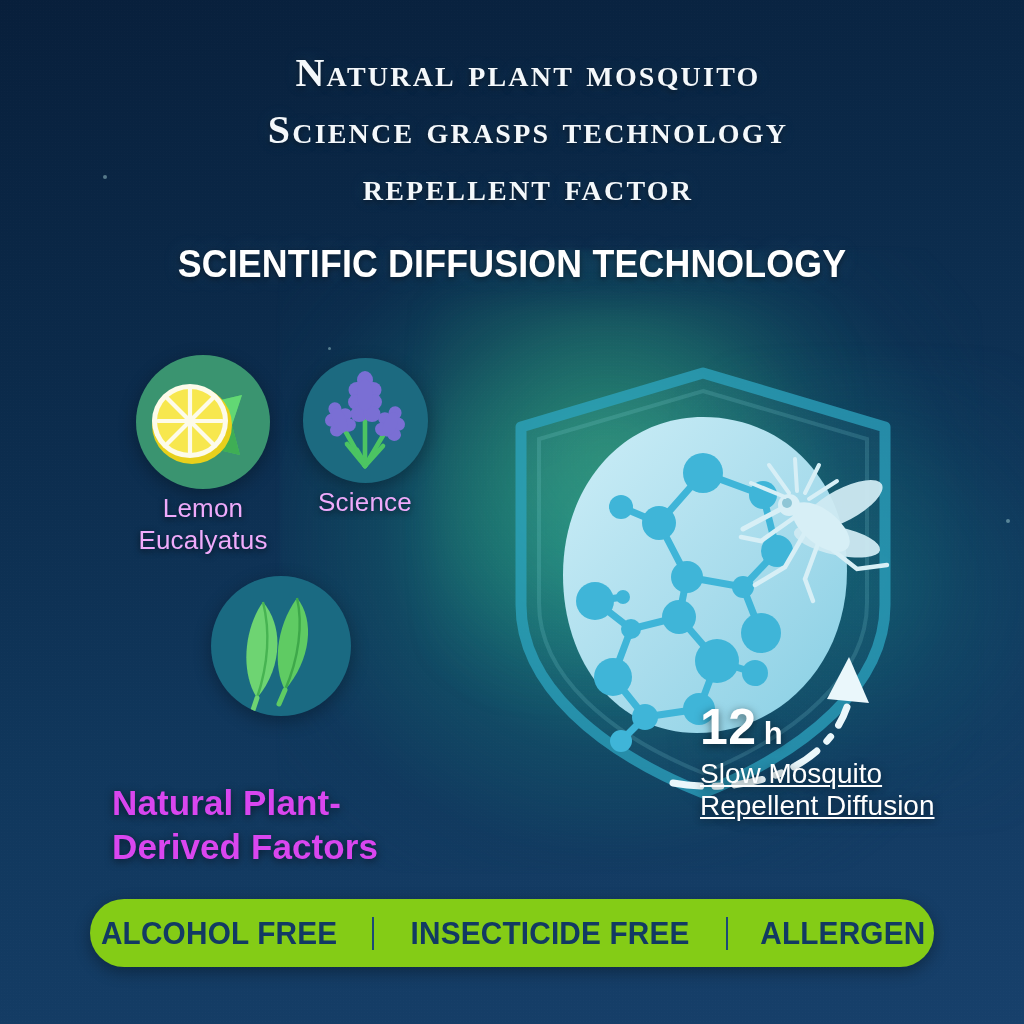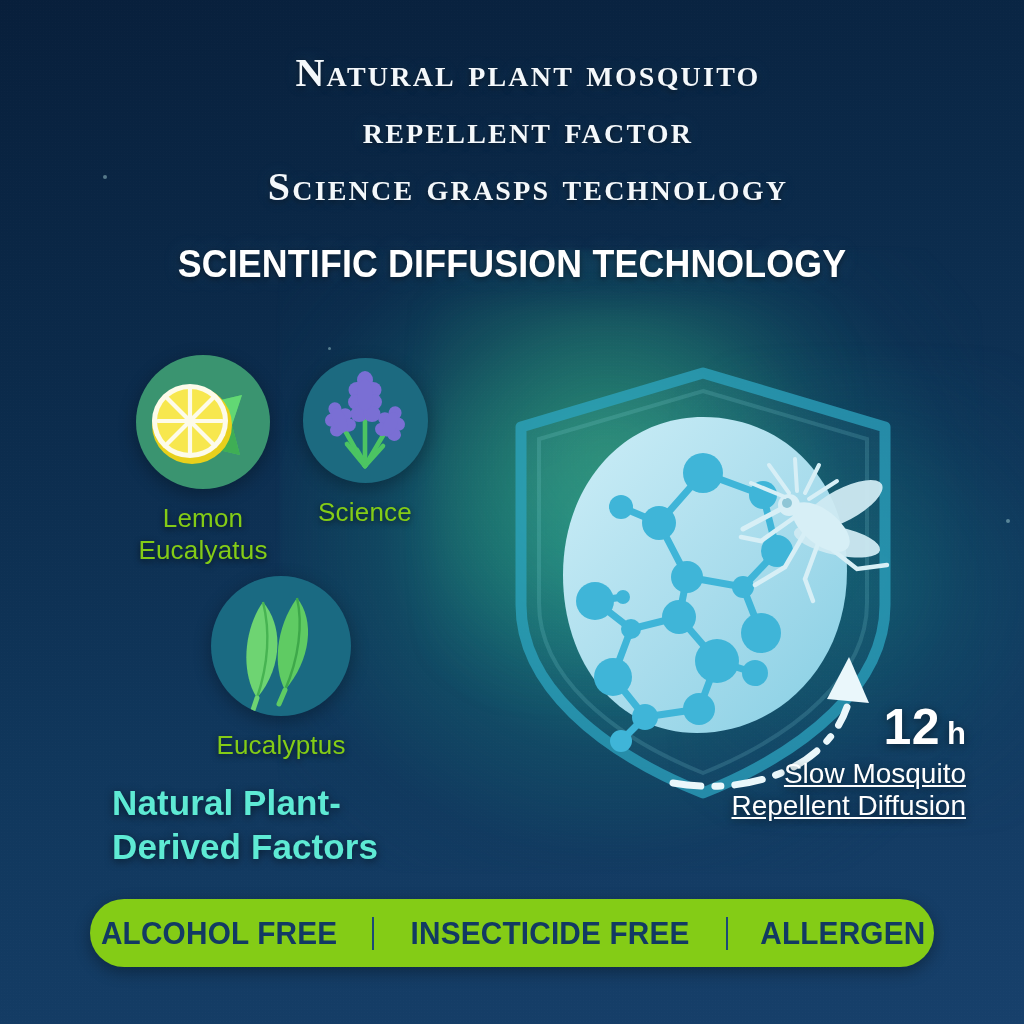--- a/index.html
+++ b/index.html
@@ -120,61 +120,61 @@
     text-align: center;
   }
   .ing-circle {
     position: relative;
     border-radius: 50%;
     margin: 0 auto;
     box-shadow: 0 5px 18px rgba(0,0,0,0.30);
     overflow: hidden;
   }
   .ing-label {
-    margin-top: 13px;
-    color: #84cc16;
+    margin-top: 3px;
+    color: #f0abfc;
     font-size: 26px;
     font-weight: 400;
     line-height: 32px;
     letter-spacing: 0.2px;
     text-shadow: 0 2px 6px rgba(0,0,0,0.62);
     white-space: pre-line;
   }
 
   
   #ing-lemon .ing-circle { width: 134px; height: 134px; background: #3a9470; }
   
   #ing-lavender .ing-circle { width: 125px; height: 125px; background: #1c6a80; }
   
   #ing-eucalyptus .ing-circle { width: 140px; height: 140px; background: #1a6a82; }
 
   
   .natural-text {
     position: absolute;
     left: 112px;
     top: 781px;
-    color: #5eead4;
+    color: #d946ef;
     font-size: 35px;
     font-weight: 700;
     line-height: 44px;
     letter-spacing: 0.1px;
     white-space: pre-line;
     text-shadow: 0 2px 8px rgba(0,0,0,0.55);
   }
 
   
   .shield-group { position: absolute; left: 455px; top: 355px; }
 
   
   .duration {
     position: absolute;
     left: 700px;
     top: 700px;
     width: 266px;
-    text-align: right;
+    text-align: left;
     color: #ffffff;
     text-shadow: 0 2px 8px rgba(0,0,0,0.5);
   }
   .duration-value {
     font-size: 50px;
     font-weight: 700;
     line-height: 54px;
     letter-spacing: 0.5px;
   }
   .duration-unit {
@@ -231,22 +231,22 @@
   <div class="bg-glow-teal"></div>
   <div class="bg-glow-green"></div>
   <div class="bg-glow-right"></div>
   <div class="speck" style="left:103px;top:175px;width:4px;height:4px;"></div>
   <div class="speck" style="left:1006px;top:519px;width:4px;height:4px;"></div>
   <div class="speck" style="left:328px;top:347px;width:3px;height:3px;"></div>
   <div class="bg-noise"></div>
 
   <div class="headline">
     <span class="hl-line">Natural plant mosquito</span>
+    <span class="hl-line">Science grasps technology</span>
     <span class="hl-line">repellent factor</span>
-    <span class="hl-line">Science grasps technology</span>
   </div>
 
   <div class="subtitle">SCIENTIFIC DIFFUSION TECHNOLOGY</div>
 
   <div class="ingredients">
 
     <div class="ing" id="ing-lemon" style="left:106px;top:355px;width:194px;">
       <div class="ing-circle">
         <svg viewBox="0 0 134 134" width="134" height="134">
 
@@ -328,21 +328,20 @@
           <path d="M86 22 C104 44 100 84 74 114 C62 92 64 52 86 22 Z" fill="#5fcb63"></path>
           <path d="M86 22 C92 48 88 82 74 114" stroke="#3ea84a" stroke-width="2.4" fill="none"></path>
 
           <path d="M52 26 C74 52 70 94 46 122 C30 98 32 54 52 26 Z" fill="#6ed472"></path>
           <path d="M52 26 C60 58 56 92 46 122" stroke="#47b352" stroke-width="2.4" fill="none"></path>
 
           <path d="M74 114 L68 128" stroke="#5fcb63" stroke-width="5" stroke-linecap="round"></path>
           <path d="M46 122 L42 134" stroke="#6ed472" stroke-width="5" stroke-linecap="round"></path>
         </svg>
       </div>
-      <div class="ing-label">Eucalyptus</div>
     </div>
   </div>
 
   <div class="natural-text">Natural Plant-
 Derived Factors</div>
 
   <div class="shield-group">
     <svg width="520" height="470" viewBox="0 0 520 470">
       <defs>
         <linearGradient id="blobGrad" x1="0" y1="0" x2="1" y2="1">

